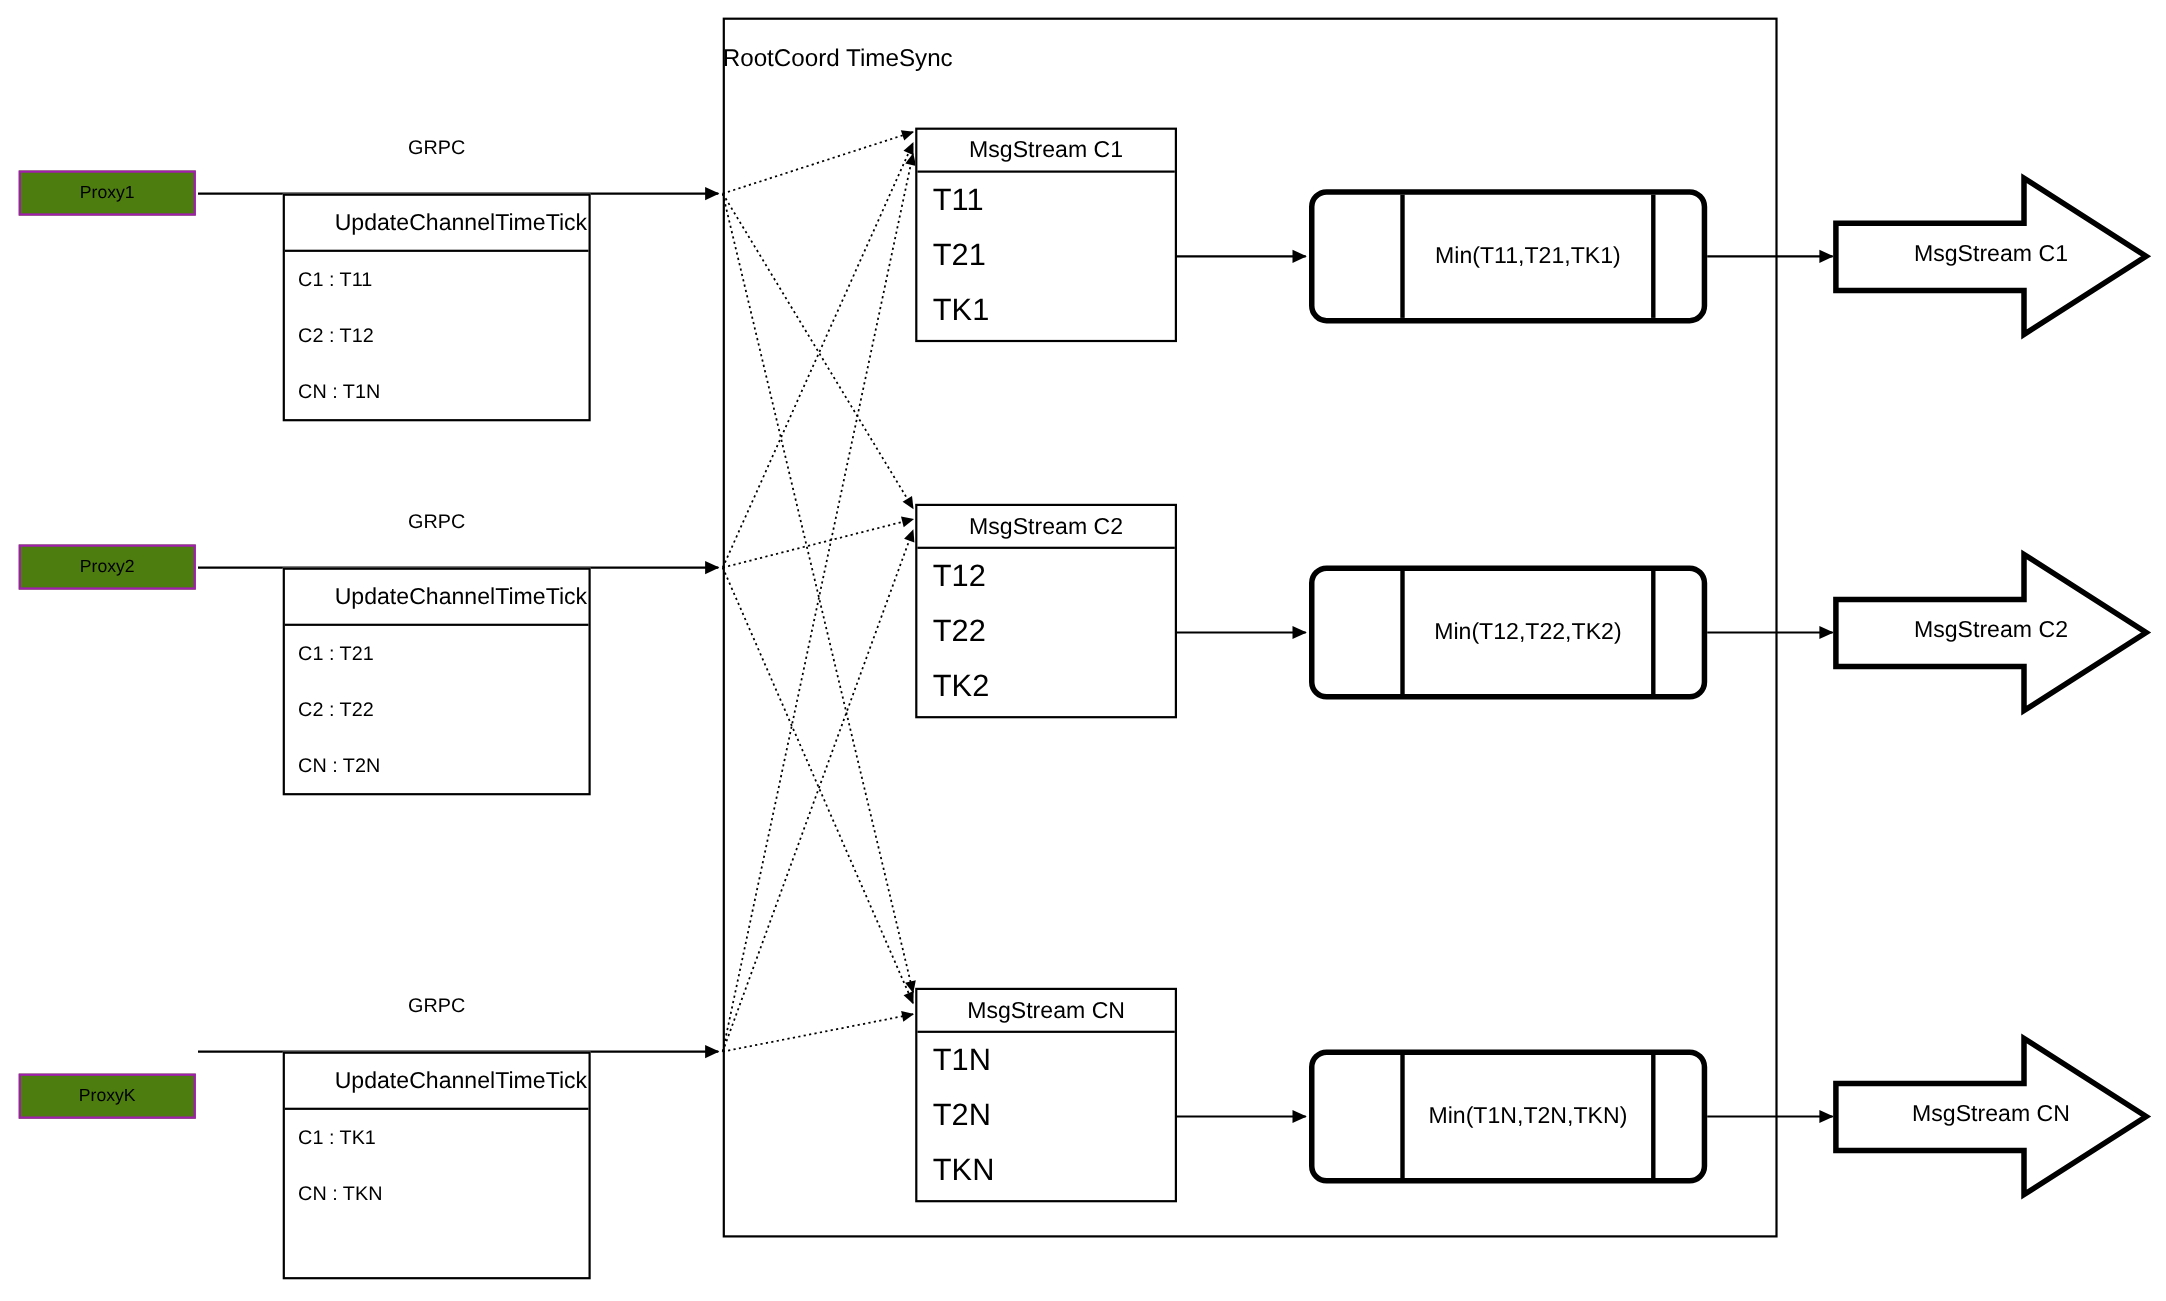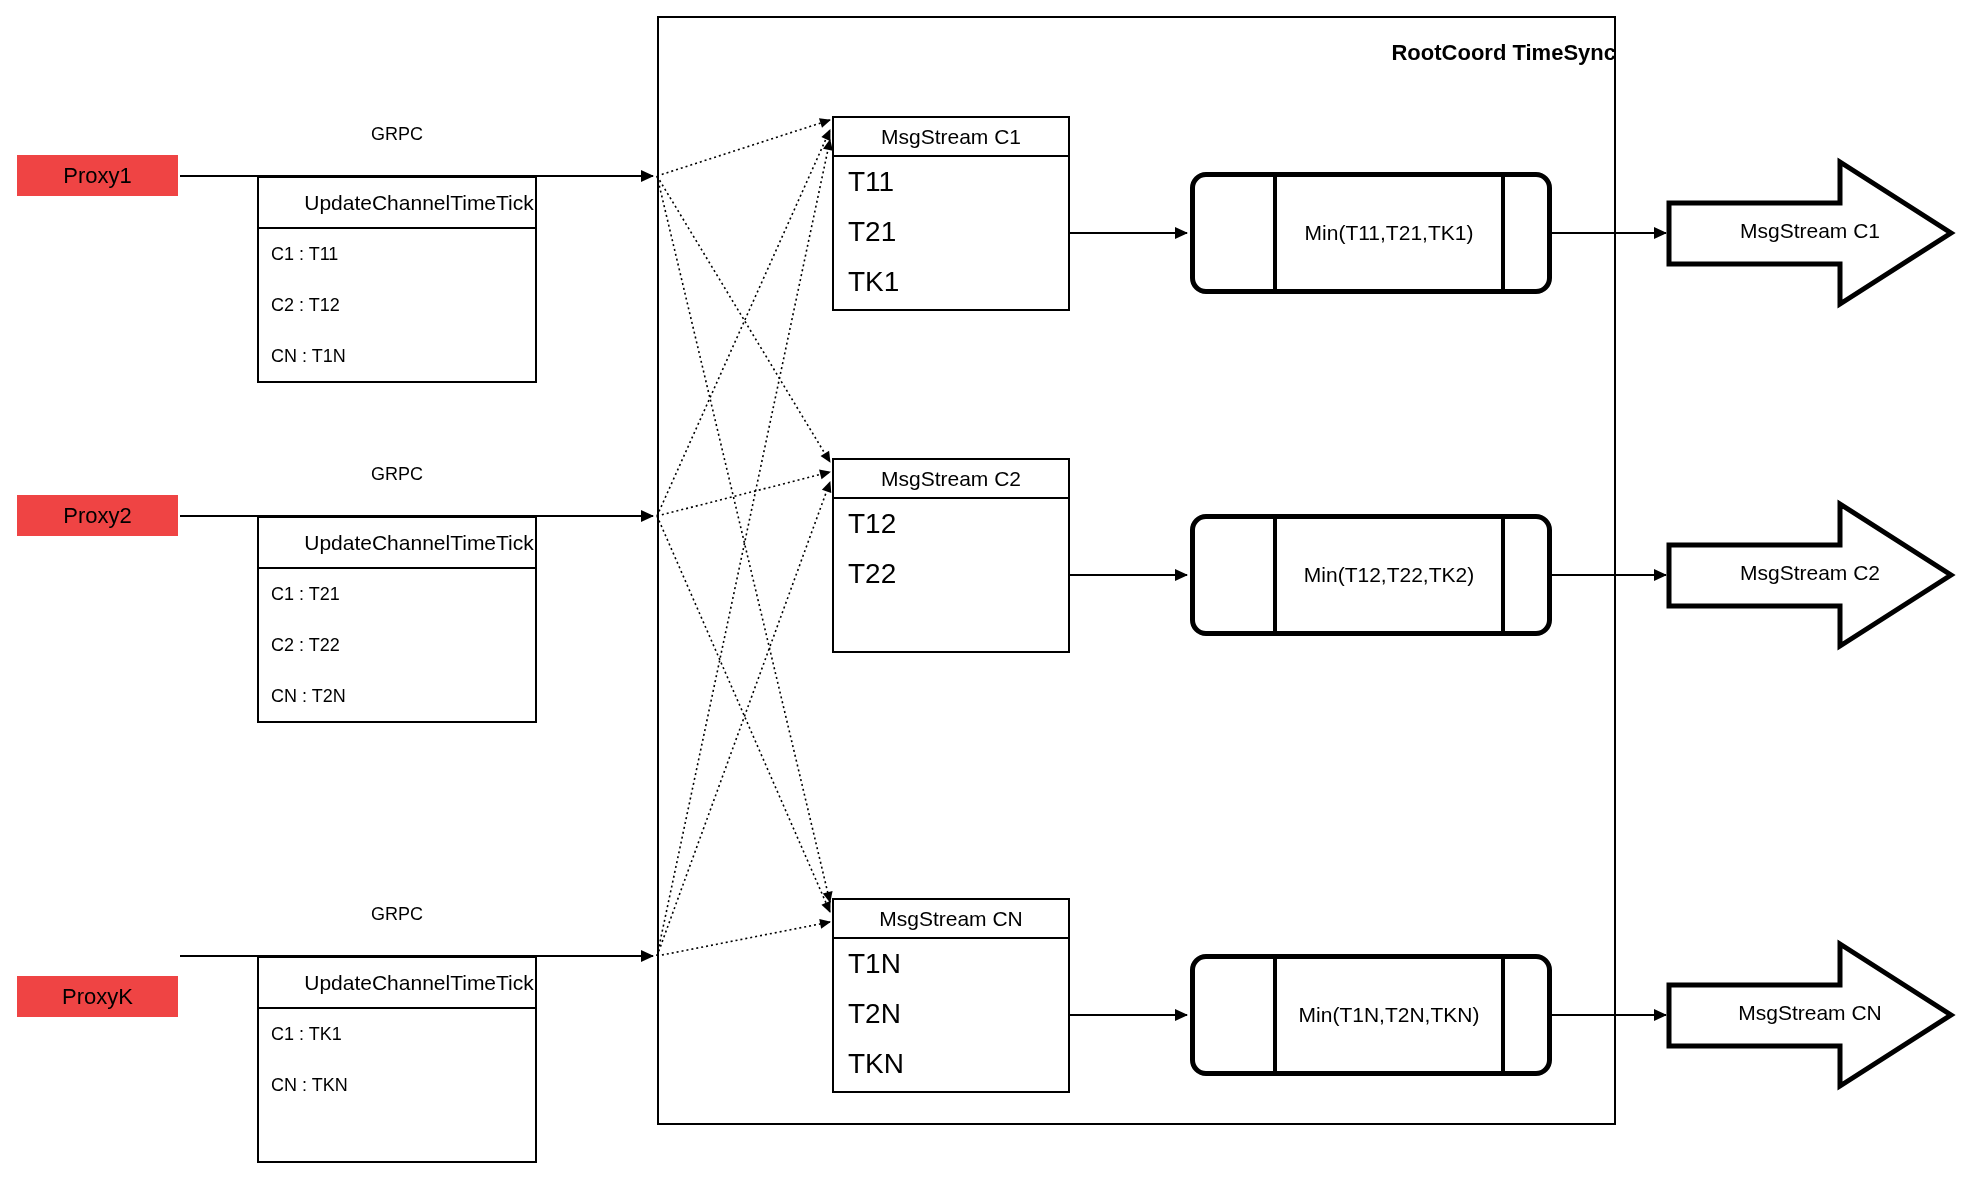--- a/index.html
+++ b/index.html
@@ -5,22 +5,22 @@
   html,body{margin:0;padding:0;background:#ffffff;}
   #canvas{
     position:relative;width:1969px;height:1183px;background:#ffffff;
     font-family:"Liberation Sans","DejaVu Sans",sans-serif;color:#000;
     overflow:hidden;
   }
   #wires{position:absolute;left:0;top:0;width:1969px;height:1183px;}
   .abs{position:absolute;box-sizing:border-box;}
   
   .proxy-box{
-    left:17px;width:161px;height:41px;border:2px solid #ef4444;background:#ef4444;
-    display:flex;align-items:center;justify-content:center;font-size:22px;
+    left:17px;width:161px;height:41px;border:2px solid #a21caf;background:#4d7c0f;
+    display:flex;align-items:center;justify-content:center;font-size:16px;
   }
   
   .grpc-label{left:297px;width:200px;text-align:center;font-size:18px;}
   
   .uctt-box{left:257px;width:280px;height:207px;border:2px solid #000;background:#fff;}
   .uctt-header{
     height:49px;border-bottom:2px solid #000;display:flex;align-items:center;
     justify-content:center;font-size:21px;padding-left:44px;
   }
   .uctt-row{height:51px;display:flex;align-items:center;padding-left:12px;font-size:18px;}
@@ -36,21 +36,21 @@
     left:1190px;width:362px;height:122px;border:5px solid #000;border-radius:16px;
     background:#fff;display:flex;padding-left:36px;
   }
   .min-cap{width:42px;}
   .min-mid{
     flex:1;border-left:4px solid #000;border-right:4px solid #000;
     display:flex;align-items:center;justify-content:center;font-size:21px;white-space:nowrap;
   }
   
   .rootcoord-box{left:657px;top:16px;width:959px;height:1109px;border:2px solid #000;}
-  .rootcoord-title{left:657px;top:40px;width:959px;text-align:right;font-size:22px;font-weight:bold;}
+  .rootcoord-title{left:657px;top:40px;width:959px;text-align:left;font-size:22px;}
   
   .out-label{left:1669px;width:282px;text-align:center;font-size:21px;}
 </style>
 </head>
 <body>
 
 <div id="canvas">
 
   <svg id="wires" viewBox="0 0 1969 1183" xmlns="http://www.w3.org/2000/svg">
     <defs>
@@ -120,20 +120,21 @@
   <div class="abs uctt-box" style="top:516px">
     <div class="uctt-header">UpdateChannelTimeTick</div>
     <div class="uctt-row">C1 : T21</div>
     <div class="uctt-row">C2 : T22</div>
     <div class="uctt-row">CN : T2N</div>
   </div>
   <div class="abs ms-box" style="top:458px">
     <div class="ms-header">MsgStream C2</div>
     <div class="ms-row">T12</div>
     <div class="ms-row">T22</div>
+    <div class="ms-row">TK2</div>
   </div>
   <div class="abs min-box" style="top:514px">
     <div class="min-cap"></div>
     <div class="min-mid">Min(T12,T22,TK2)</div>
     <div class="min-cap"></div>
   </div>
   <div class="abs out-label" style="top:561px">MsgStream C2</div>
 
   <div class="abs proxy-box" style="top:976px">ProxyK</div>
   <div class="abs grpc-label" style="top:904px">GRPC</div>

